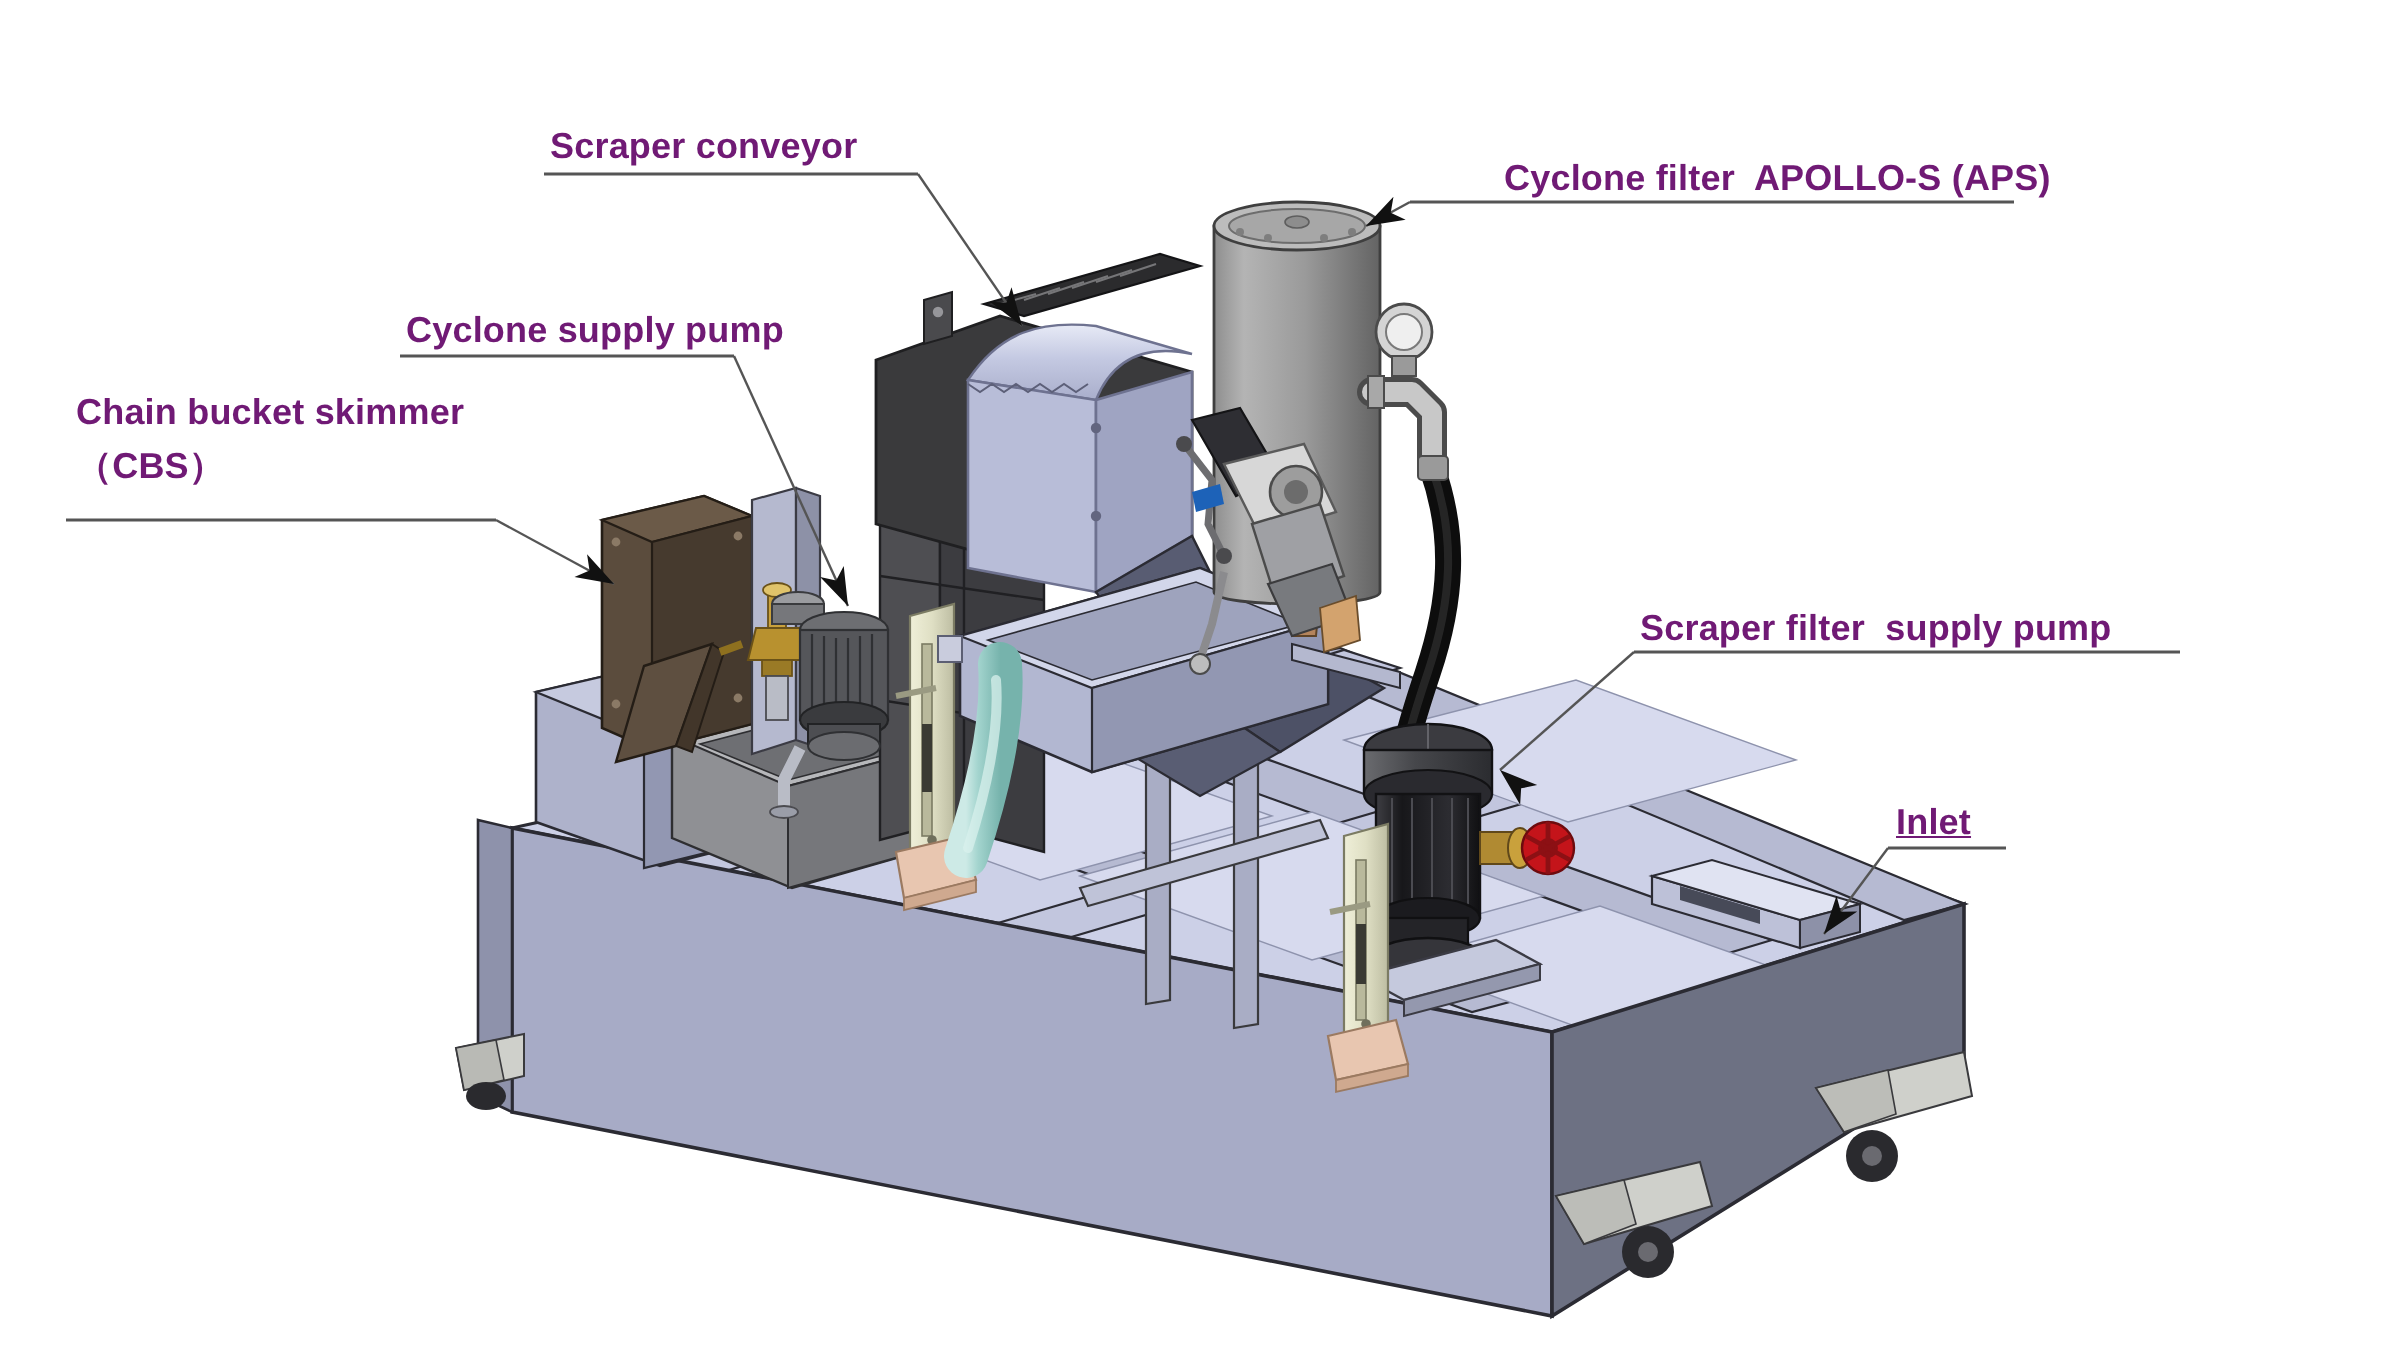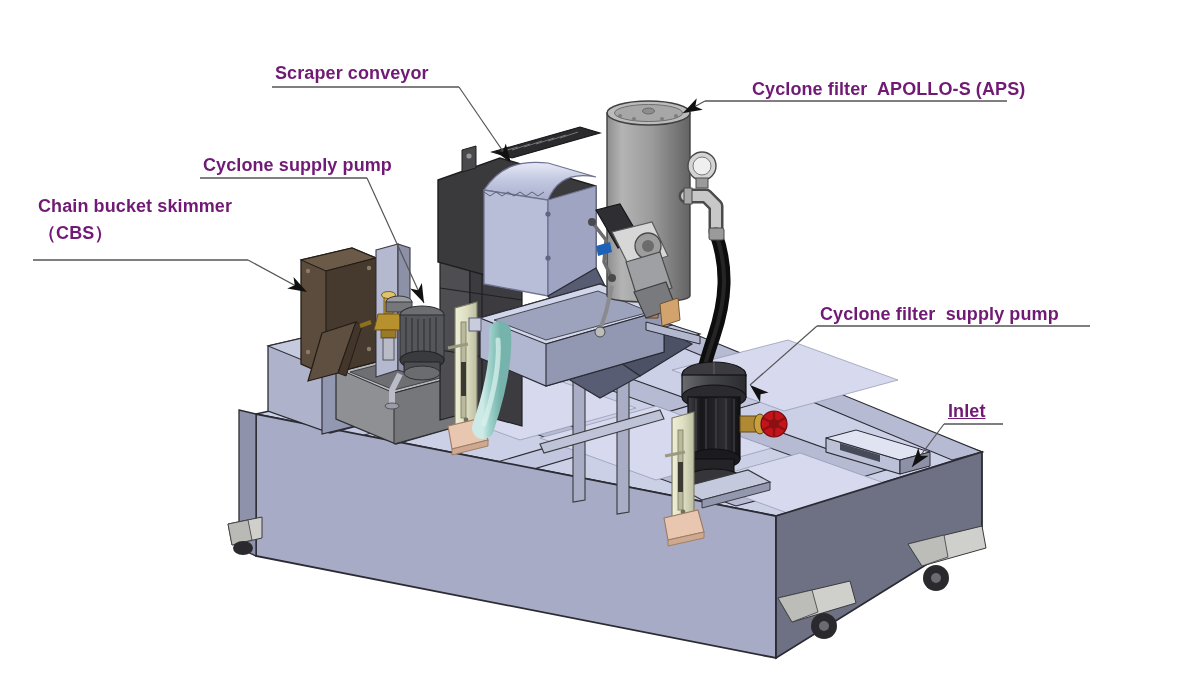--- a/index.html
+++ b/index.html
@@ -358,15 +358,15 @@
 </div>
 
 <div class="lbl two" style="left:38px;top:193px;"><span>Chain bucket skimmer</span><br><span>（CBS）</span></div>
 
 <div class="lbl" style="left:203px;top:152px;">Cyclone supply pump</div>
 
 <div class="lbl" style="left:275px;top:60px;">Scraper conveyor</div>
 
 <div class="lbl" style="left:738px;top:76px;margin-left:14px;">Cyclone filter  APOLLO-S (APS)</div>
 
-<div class="lbl" style="left:820px;top:301px;">Cyclone filter  supply pump</div>
+<div class="lbl" style="left:820px;top:301px;">Scraper filter  supply pump</div>
 
 <div class="lbl" style="left:948px;top:398px;text-decoration:underline;">Inlet</div>
 
 </body></html>

